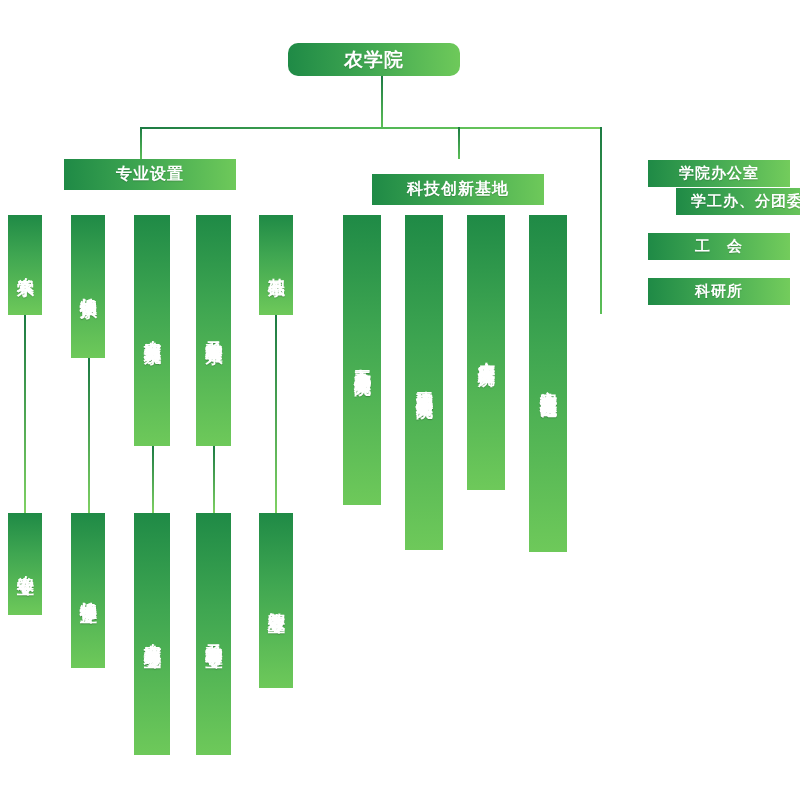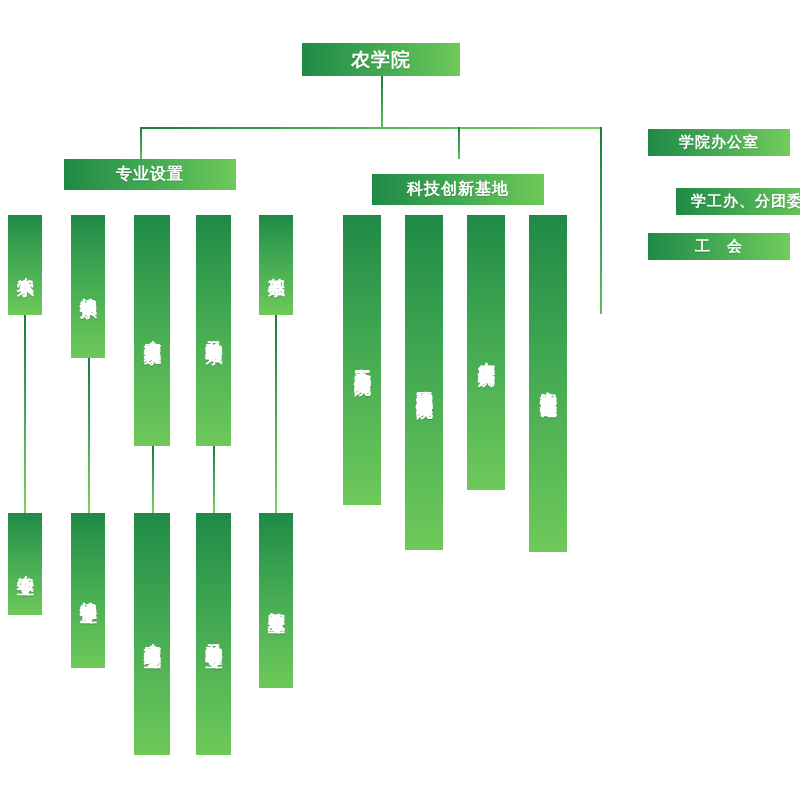--- a/index.html
+++ b/index.html
@@ -78,28 +78,29 @@
   <div class="conn v" style="left:140px; top:127px; height:32px;"></div>
   <div class="conn v" style="left:458px; top:127px; height:32px;"></div>
   <div class="conn v" style="left:600px; top:127px; height:187px;"></div>
 
   <div class="conn vd" style="left:24px;  top:315px; height:198px;"></div>
   <div class="conn vd" style="left:88px;  top:358px; height:155px;"></div>
   <div class="conn vd" style="left:152px; top:446px; height:67px;"></div>
   <div class="conn vd" style="left:213px; top:446px; height:67px;"></div>
   <div class="conn vd" style="left:275px; top:315px; height:198px;"></div>
 
-  <div class="node horiz root" style="left:302px; top:43px; width:158px; height:33px;">农学院</div>
+  <div class="node horiz root" style="left:288px; top:43px; width:172px; height:33px;border-radius:10px;">农学院</div>
 
   <div class="node horiz lvl2" style="left:64px; top:159px; width:172px; height:31px;font-family:Liberation Mono, monospace;">专业设置</div>
   <div class="node horiz lvl2" style="left:372px; top:174px; width:172px; height:31px;">科技创新基地</div>
 
-  <div class="node side" style="left:648px; top:129px; width:142px; height:27px;">学院办公室</div>
+  <div class="node side" style="left:648px; top:160px; width:142px; height:27px;">学院办公室</div>
   <div class="node side" style="left:676px; top:188px; width:142px; height:27px;">学工办、分团委</div>
   <div class="node side" style="left:648px; top:233px; width:142px; height:27px;text-align:center;">工　会</div>
+  <div class="node side" style="left:648px; top:278px; width:142px; height:27px;">科研所</div>
 
   <div class="node vert dept" style="left:8px;   top:215px; width:34px; height:100px;">农学系</div>
   <div class="node vert dept" style="left:71px;  top:215px; width:34px; height:143px;">植物保护系</div>
   <div class="node vert dept" style="left:134px; top:215px; width:36px; height:231px;">农业资源与环境系</div>
   <div class="node vert dept" style="left:196px; top:215px; width:35px; height:231px;">种子科学与工程系</div>
   <div class="node vert dept" style="left:259px; top:215px; width:34px; height:100px;">基础系</div>
 
   <div class="node vert major" style="left:8px;   top:513px; width:34px; height:102px;">农学专业</div>
   <div class="node vert major" style="left:71px;  top:513px; width:34px; height:155px;">植物保护专业</div>
   <div class="node vert major" style="left:134px; top:513px; width:36px; height:242px;">农业资源与环境专业</div>

